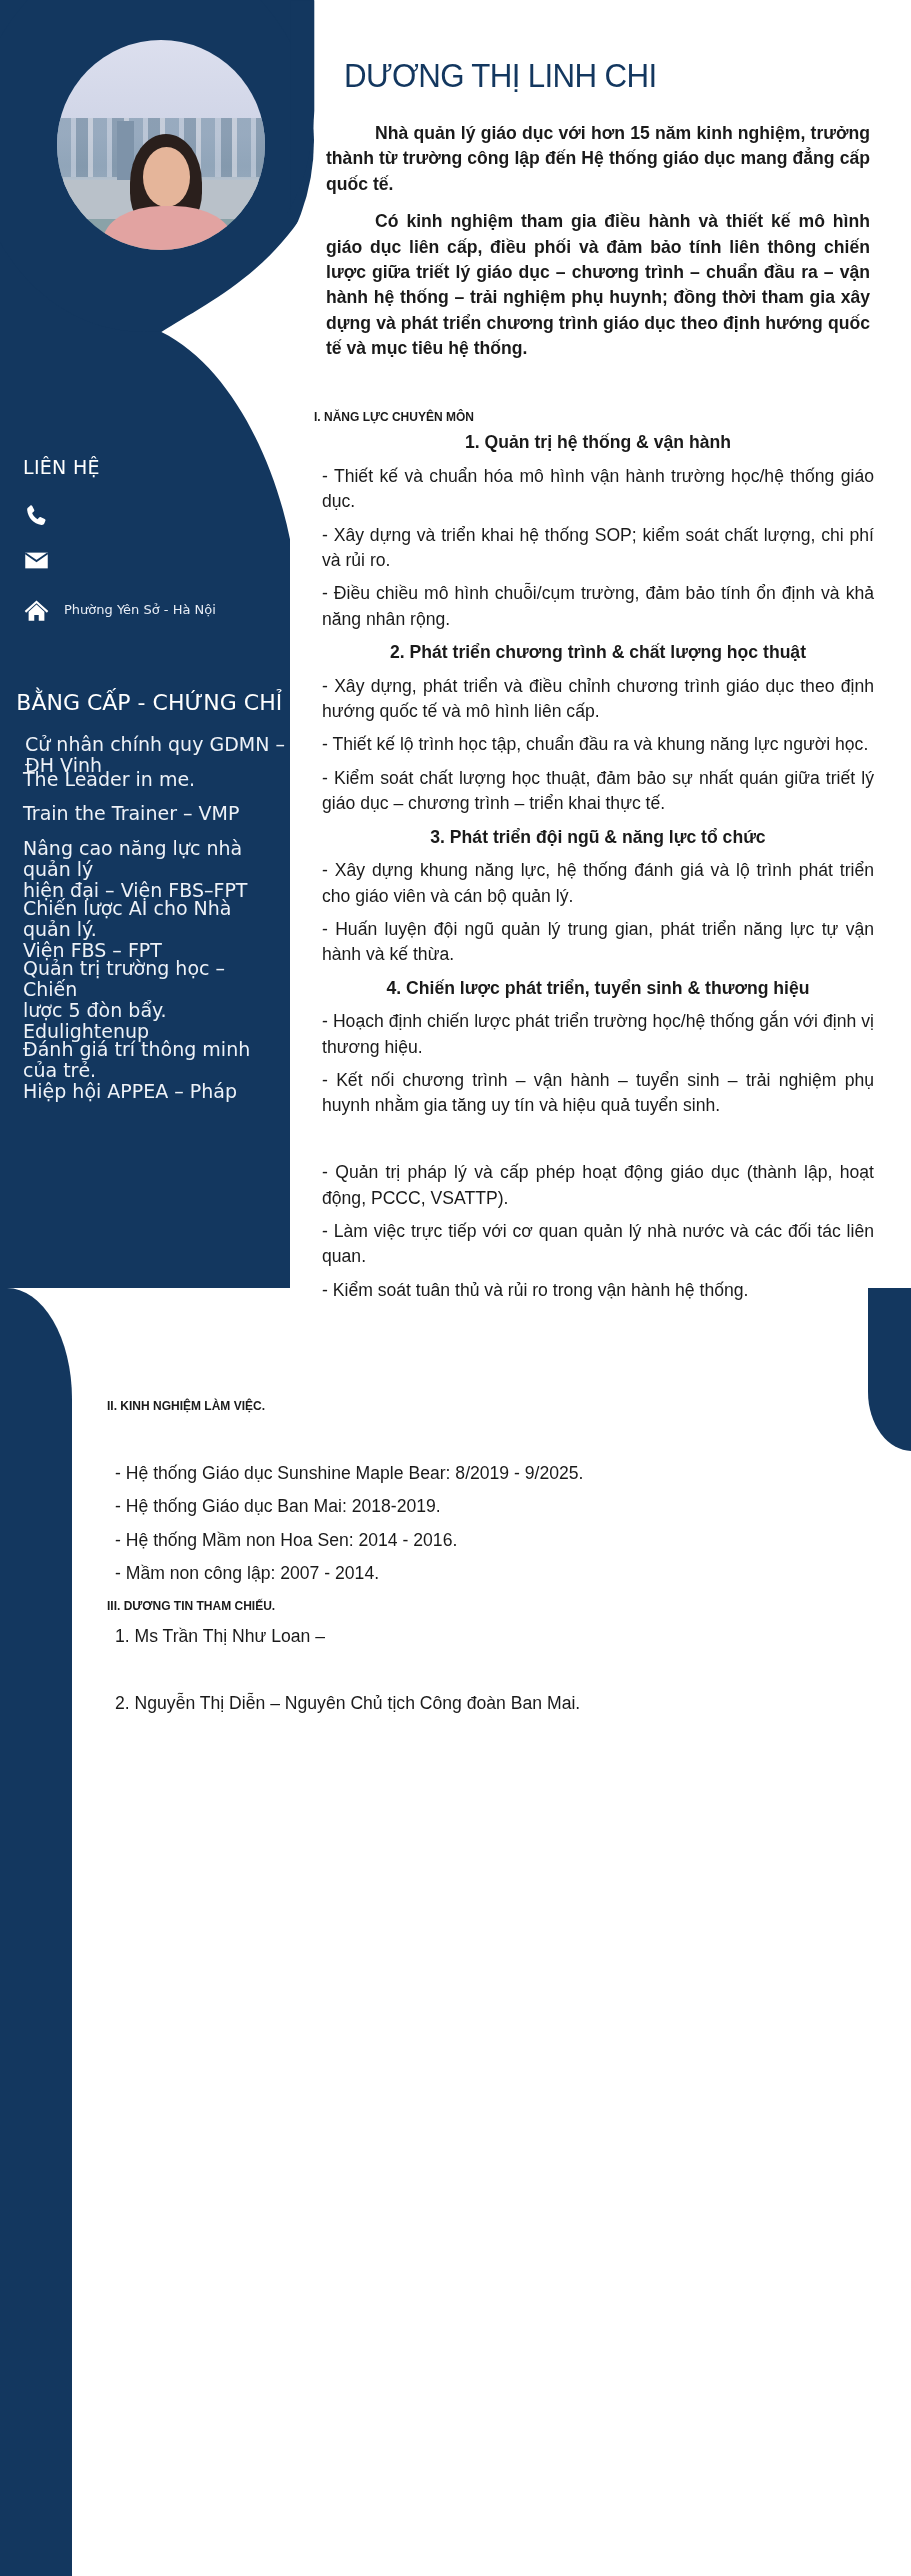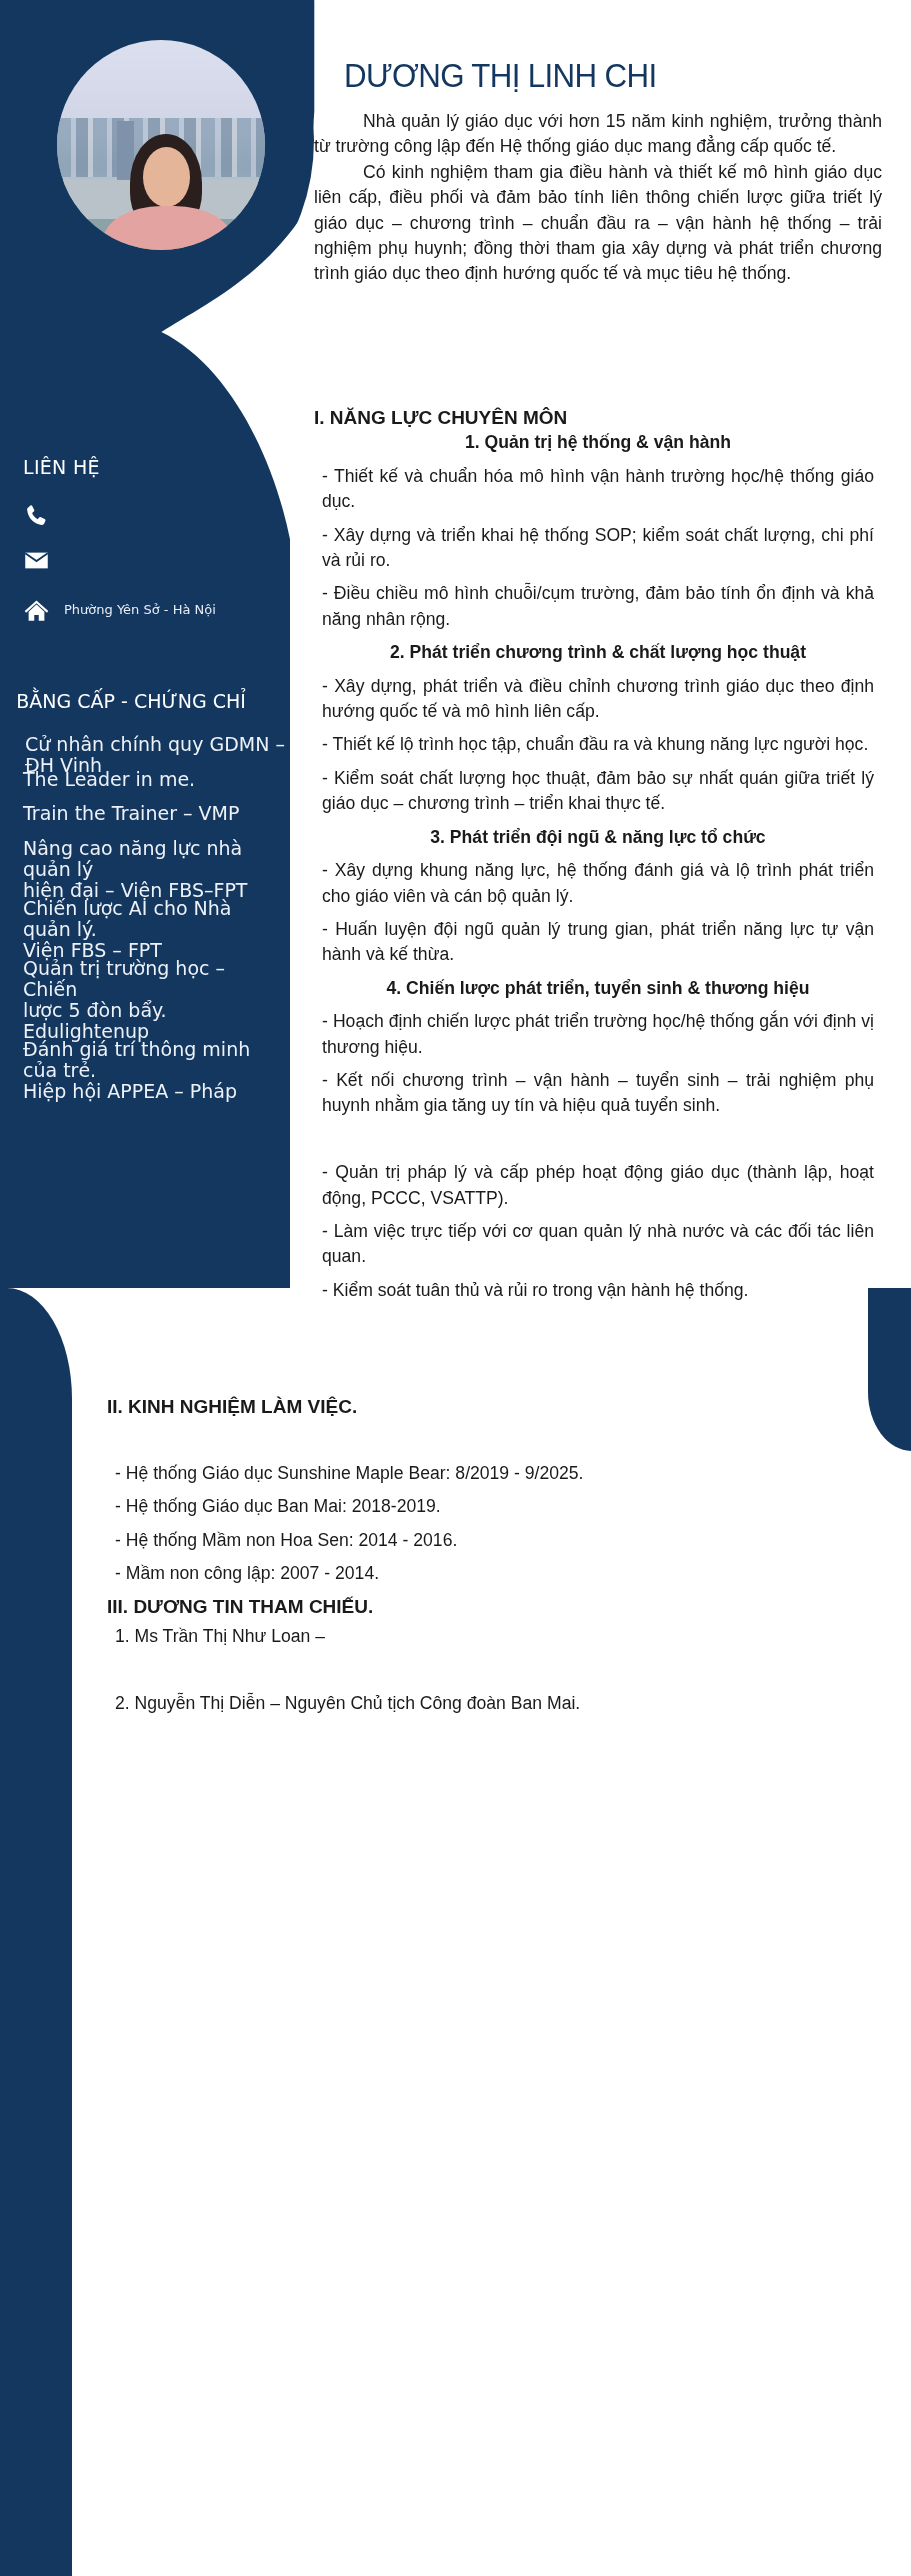--- a/index.html
+++ b/index.html
@@ -22,30 +22,30 @@
   .photo .tower { position:absolute; left:60px; top:81px; width:17px; height:62px; background:#7e93a9; }
   .photo .water { position:absolute; left:0; top:140px; width:100%; height:39px; background:#b9c1c9; }
   .photo .hair { position:absolute; left:73px; top:94px; width:72px; height:98px; border-radius:50% 50% 40% 40%; background:#2a1f1c; }
   .photo .face { position:absolute; left:86px; top:107px; width:47px; height:60px; border-radius:50%; background:#e5b59a; }
   .photo .shirt { position:absolute; left:46px; top:166px; width:130px; height:78px; border-radius:45% 45% 0 0; background:#e2a3a1; }
 
   .sb-content { position:absolute; left:0; top:0; width:290px; color:#fff; font-family:"DejaVu Sans", sans-serif; }
   .contact-title { position:absolute; left:23px; top:456px; font-size:19px; font-weight:500; letter-spacing:0.3px; }
   .c-icon { position:absolute; left:23px; width:27px; height:27px; }
   .addr { position:absolute; left:64px; top:602px; font-size:13px; color:#e8edf5; }
-  .cert-title { position:absolute; left:16.3px; top:690px; font-size:19px; font-weight:500; }
+  .cert-title { position:absolute; left:16.3px; top:690px; font-size:22px; font-weight:500; }
   .cert { position:absolute; left:23px; font-size:19px; line-height:21px; color:#eef2f8; width:260px; }
 
   
   .name { position:absolute; left:344px; top:56px; font-size:34px; color:#13375f; font-family:"Liberation Sans", sans-serif;
           letter-spacing:-0.7px; transform:scaleX(.92); transform-origin:left; }
   .main { position:absolute; left:314px; width:568px; font-size:17.6px; line-height:25.4px; color:#1a1a1a; }
-  .p { margin:0; text-align:justify; }
+  .p { margin:12px; text-align:justify;font-weight:bold; }
   .indent { text-indent:49px; }
-  .h-sec { font-weight:bold; font-size:19px; margin:0; }
+  .h-sec { font-weight:bold; font-size:12px; margin:0; }
   .h-sub { font-weight:bold; margin:0;text-align:center; }
   .li { margin:8px; text-align:justify; }
 
   
   .p2-leftbar { position:absolute; left:0; top:1288px; width:72px; height:1288px; background:#13375f; border-top-right-radius:65px 111px; }
   .p2-right { position:absolute; left:868px; top:1288px; width:44px; height:163px; background:#13375f; border-bottom-left-radius:44px 59px; }
   .main2 { position:absolute; left:107px; width:716px; font-size:17.6px; line-height:25.4px; color:#1a1a1a; }
 </style>
 </head>
 <body>

